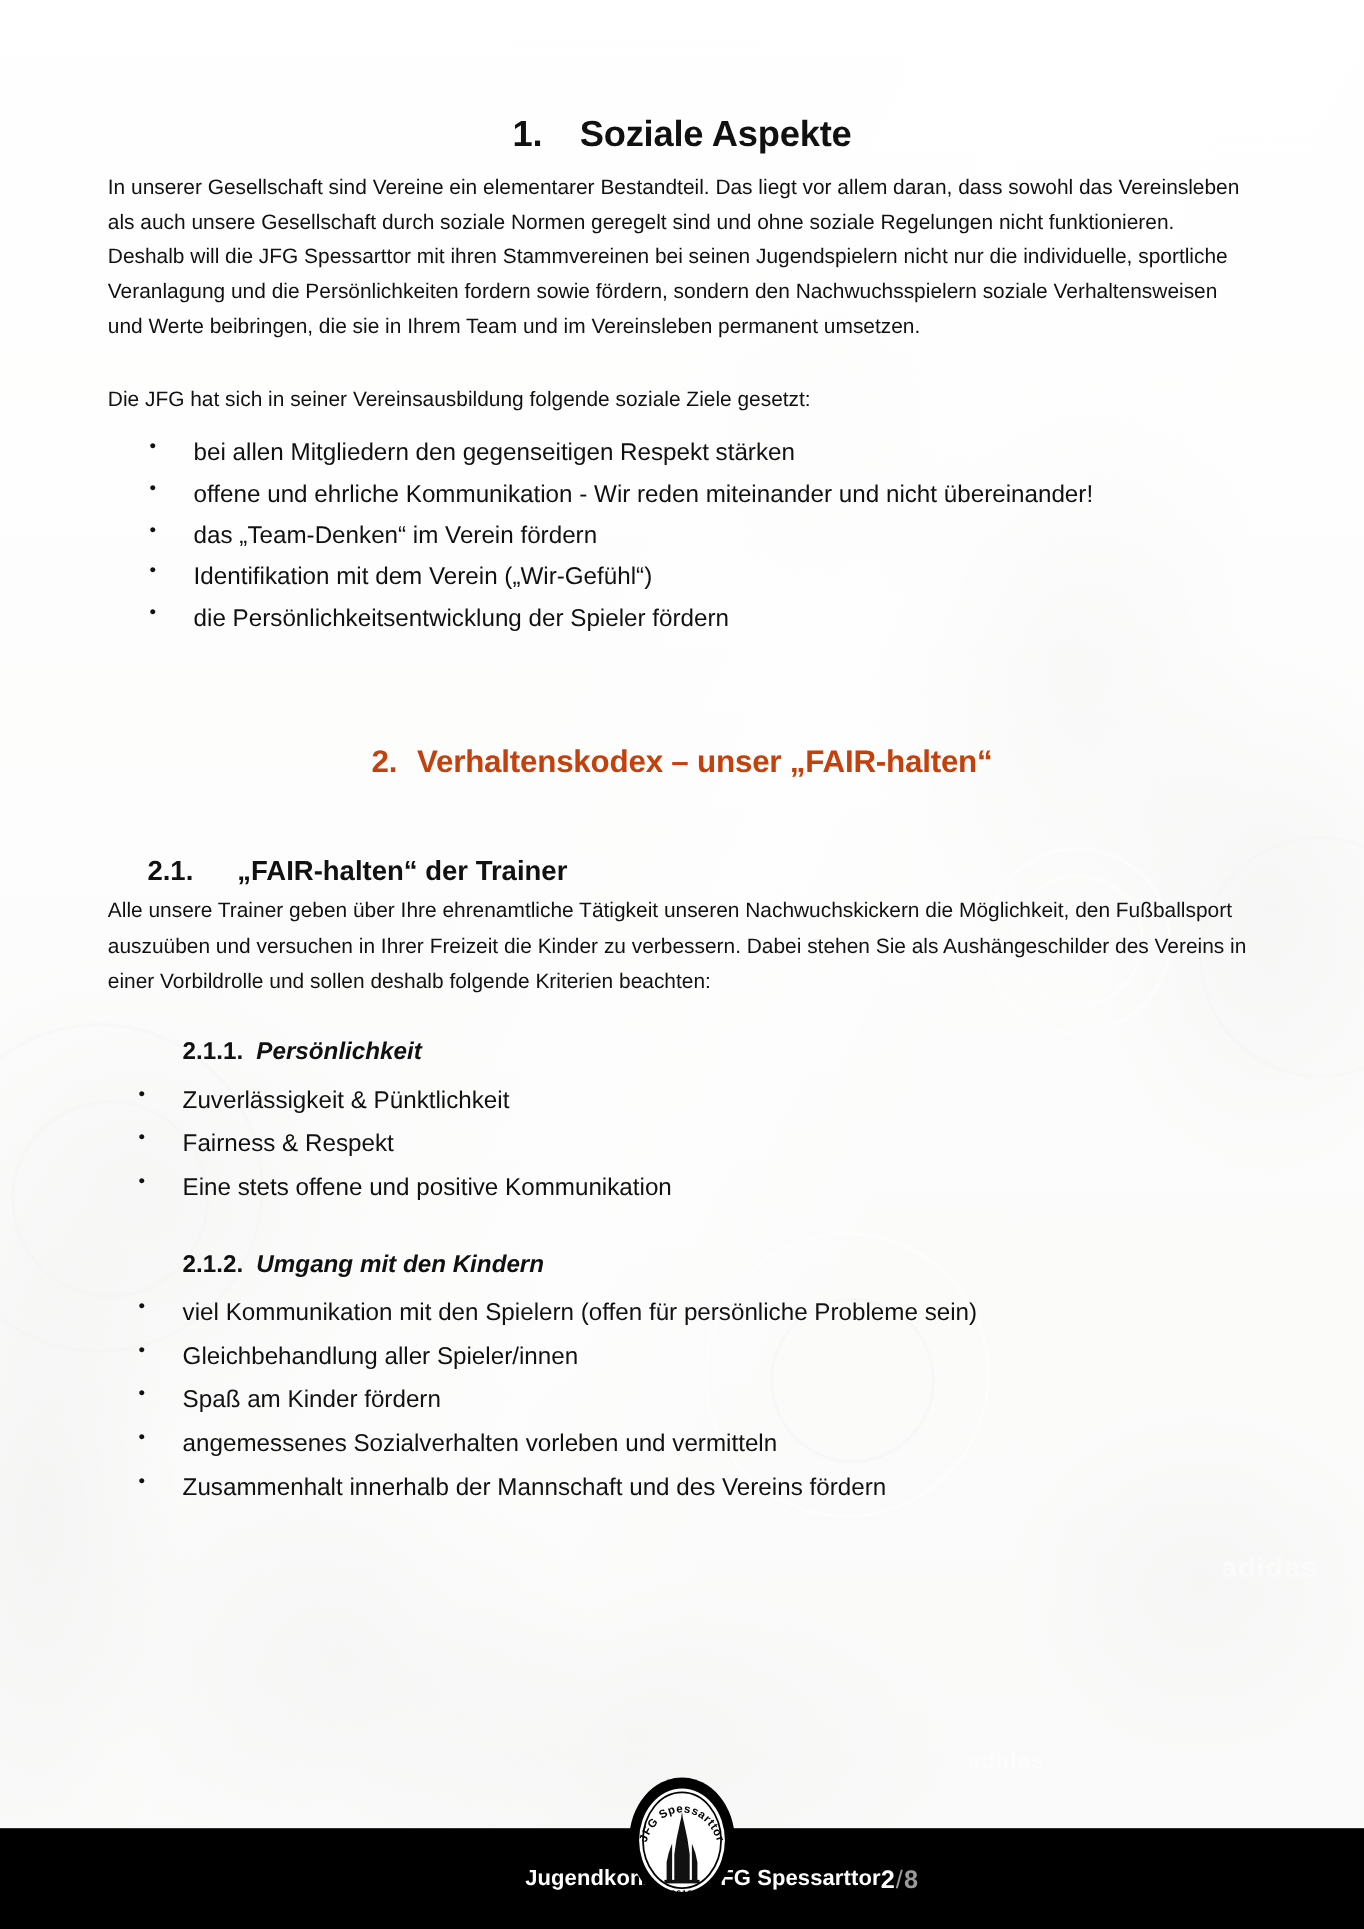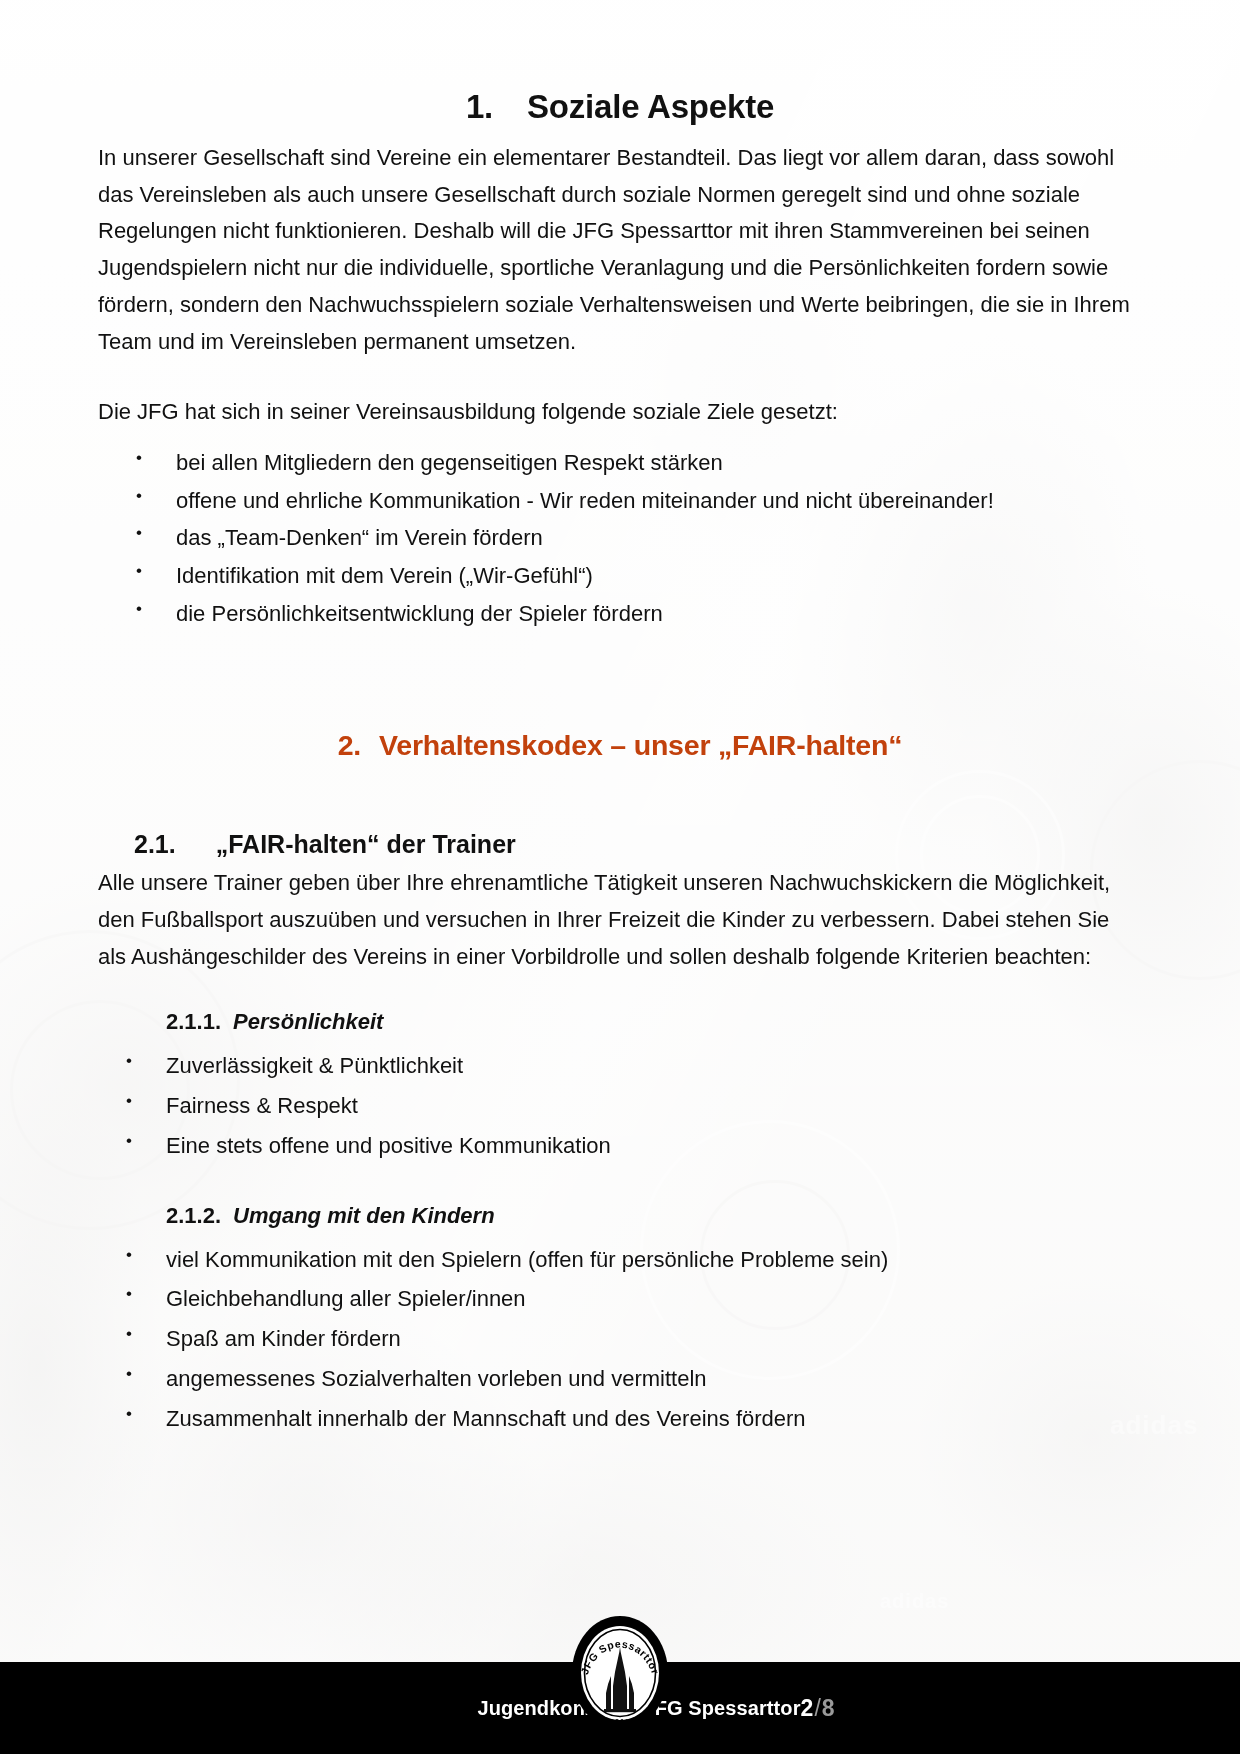--- a/index.html
+++ b/index.html
@@ -81,36 +81,36 @@
       rgba(255,255,255,0.84) 30%,
       rgba(255,255,255,0.80) 55%,
       rgba(255,255,255,0.78) 78%,
       rgba(255,255,255,0.74) 100%);
   }
 
   
   .content {
     position: relative;
     z-index: 5;
-    padding: 0 98px;
+    padding: 15px 98px;
   }
 
   h1.doc-h1 {
     font-size: 33px;
     font-weight: 700;
     text-align: center;
     color: #111111;
     letter-spacing: -0.2px;
     padding-top: 88px;
     margin-bottom: 14px;
   }
   h1.doc-h1 .num { margin-right: 34px; }
 
   p.body {
-    font-size: 22px;
+    font-size: 19px;
     line-height: 1.67;
     color: #111111;
     text-align: left;
   }
   .spacer-34 { height: 34px; }
   .spacer-60 { height: 60px; }
   .spacer-96 { height: 96px; }
 
   ul.doc-list {
     list-style: none;

